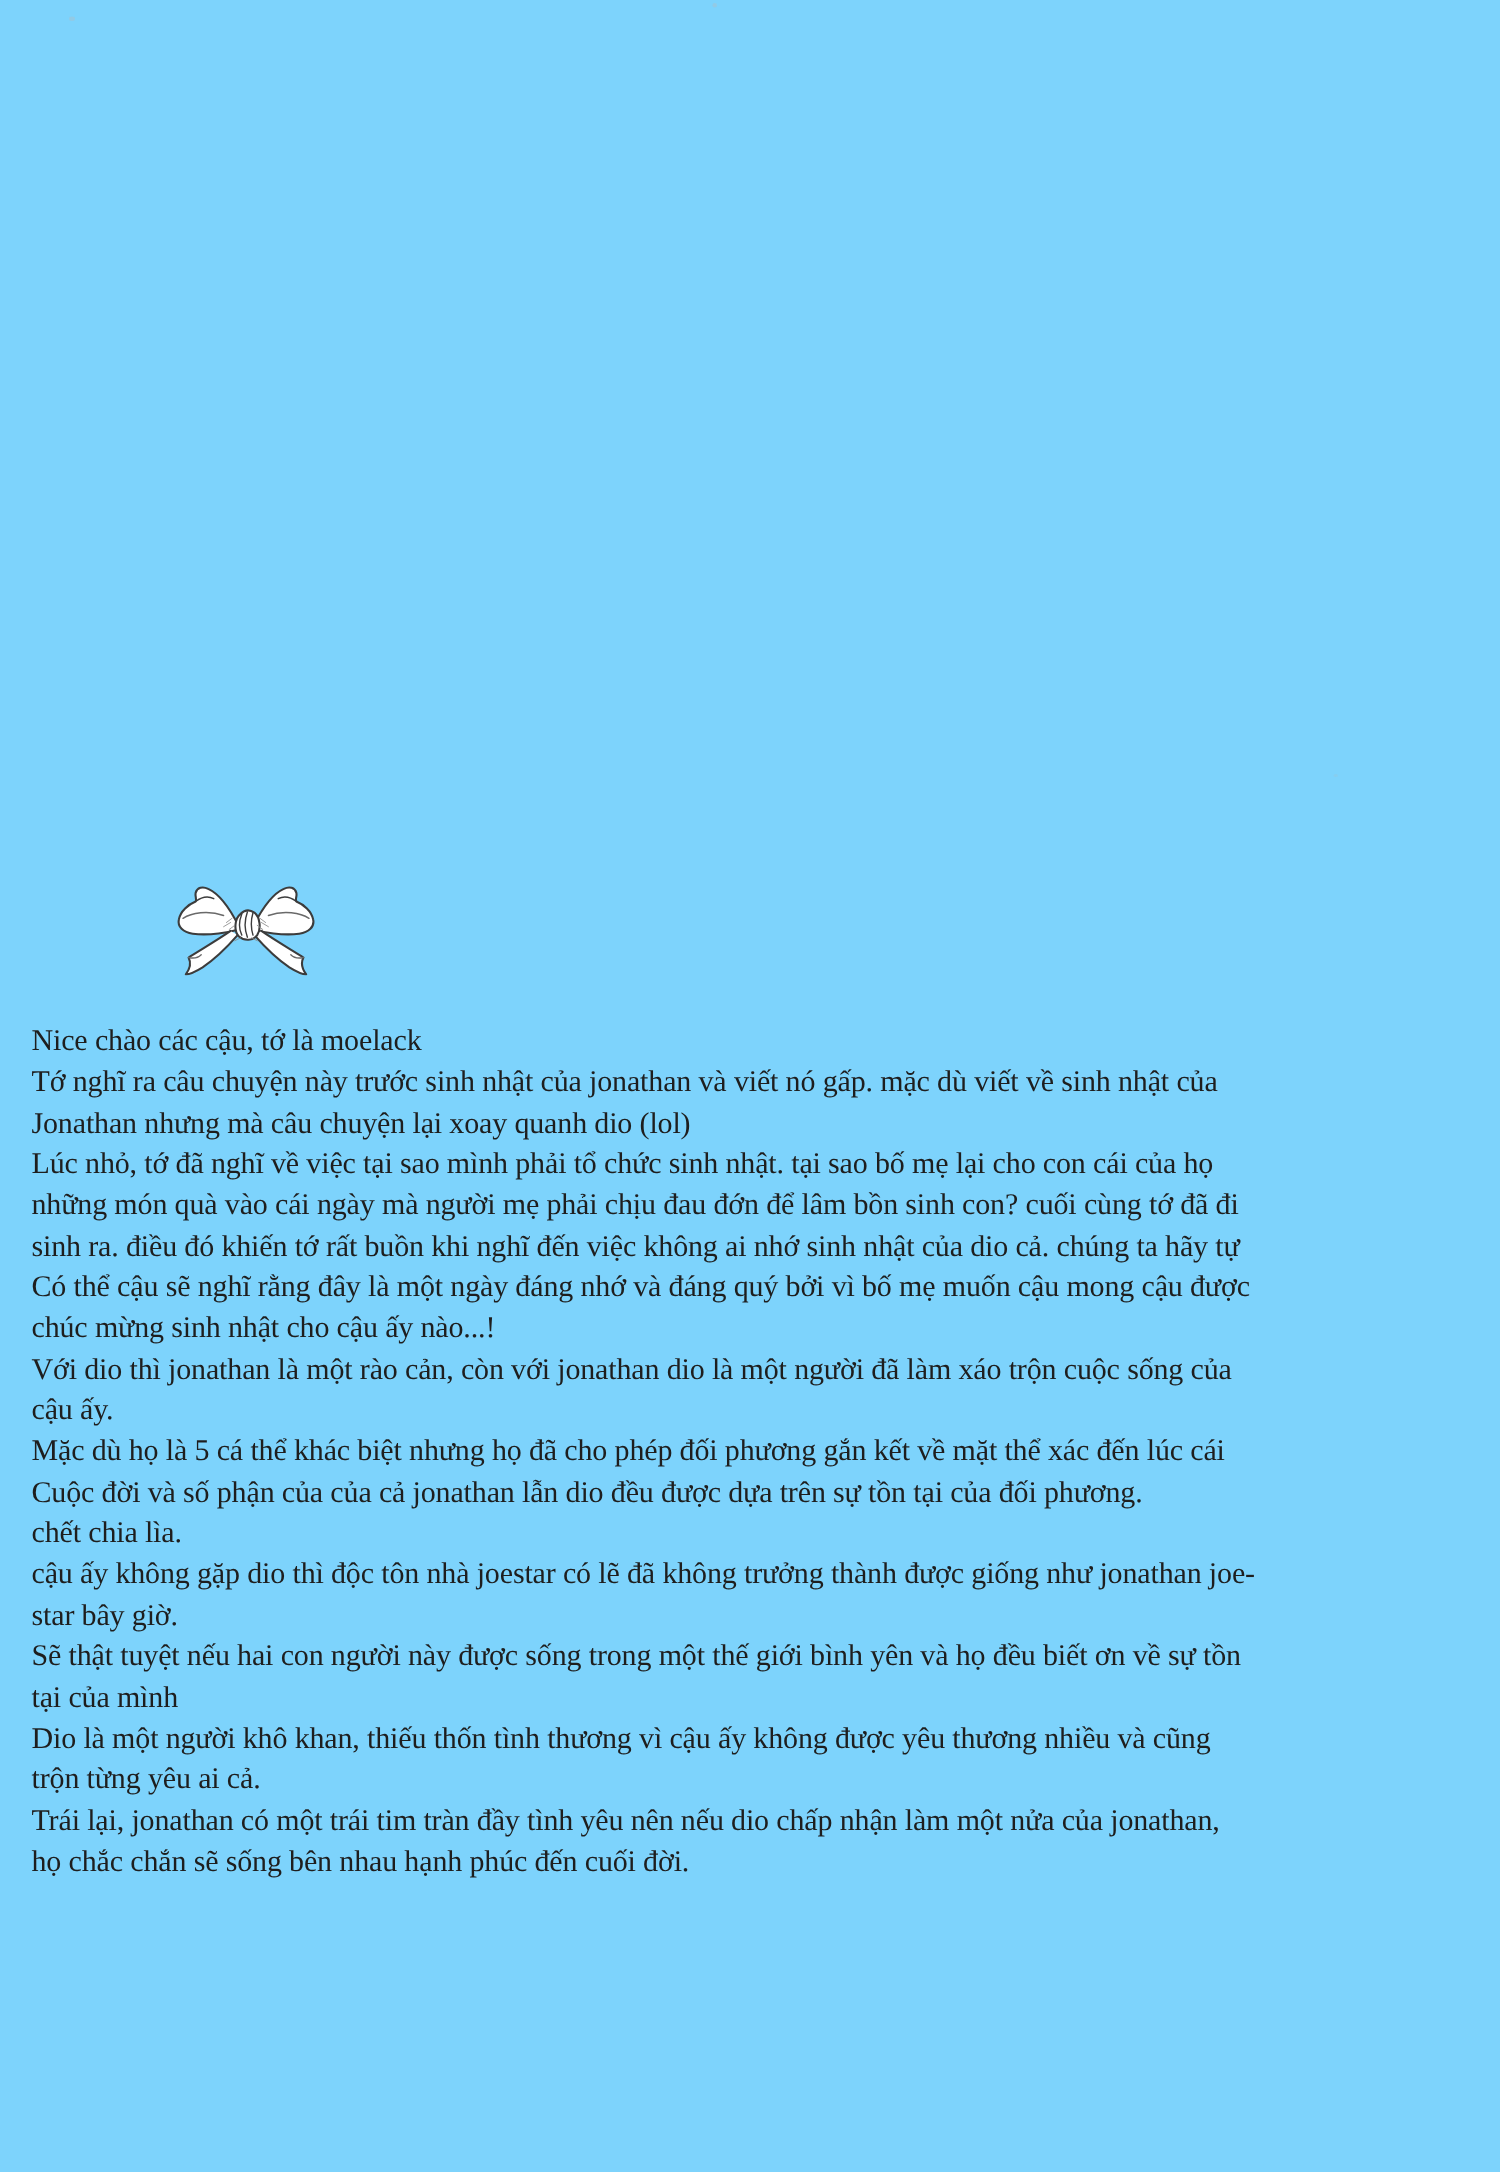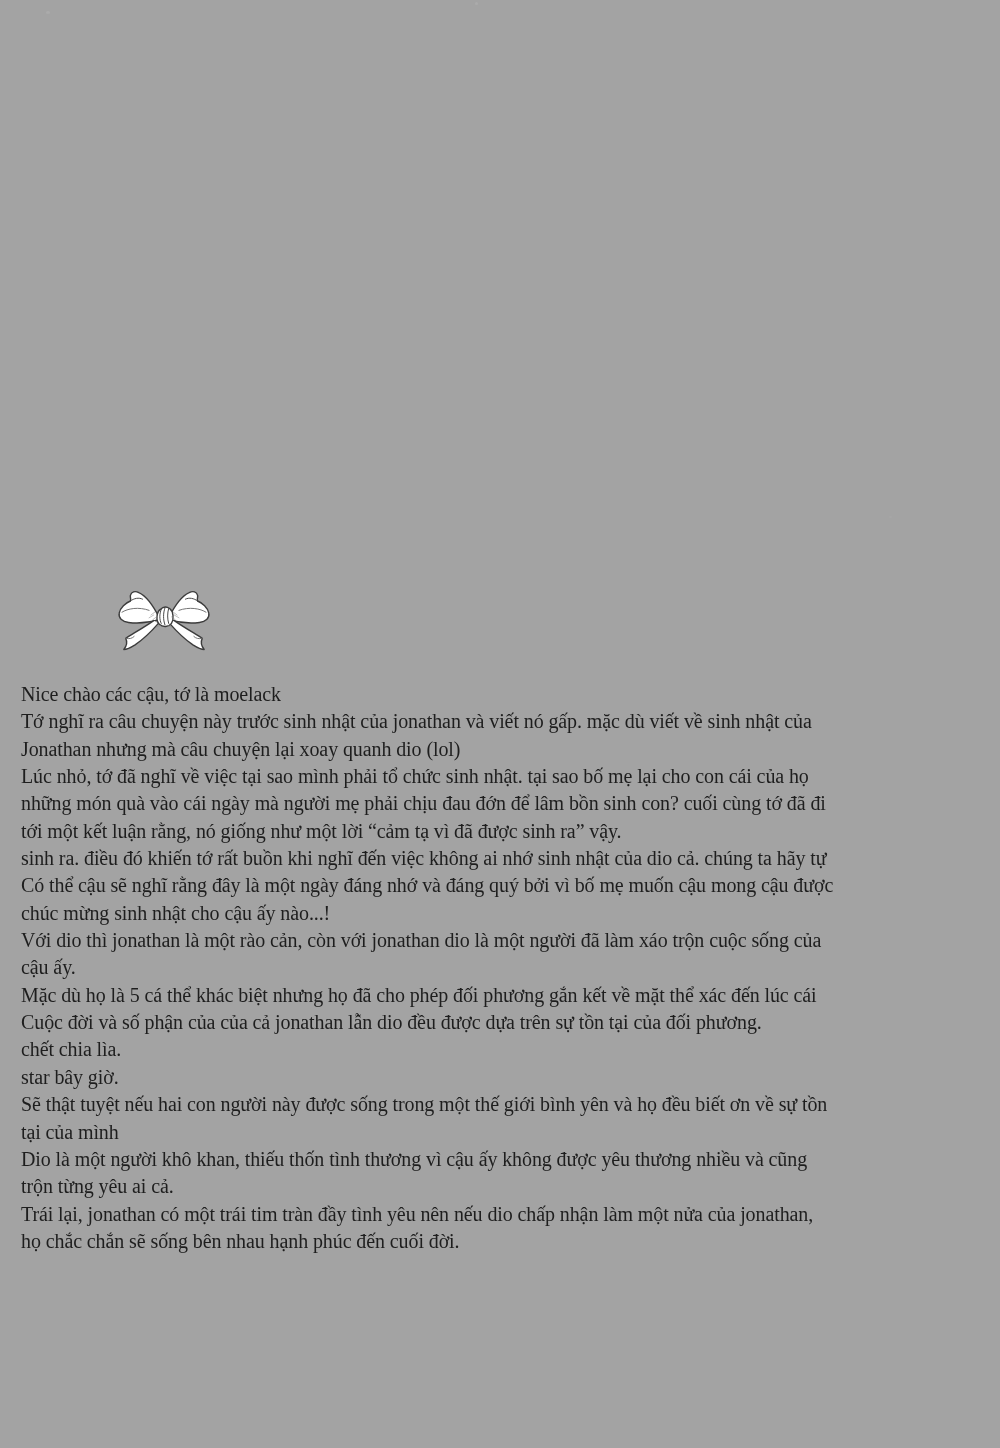--- a/index.html
+++ b/index.html
@@ -4,21 +4,21 @@
 <style>
   html, body {
     margin: 0;
     padding: 0;
     background: #ffffff;
   }
   .page {
     position: relative;
     width: 1000px;
     height: 1448px;
-    background: #a3a3a3;
+    background: #7dd3fc;
     overflow: hidden;
     font-family: "Liberation Serif", "DejaVu Serif", serif;
   }
   .speck {
     position: absolute;
     border-radius: 50%;
     background: #b9b9b9;
     opacity: 0.35;
   }
   .bow {
@@ -83,29 +83,29 @@
         <path d="M136,96 L128,92"></path>
     </g>
   </svg>
 
   <div class="afterword">
       <div class="line">Nice chào các cậu, tớ là moelack</div>
       <div class="line">Tớ nghĩ ra câu chuyện này trước sinh nhật của jonathan và viết nó gấp. mặc dù viết về sinh nhật của</div>
       <div class="line">Jonathan nhưng mà câu chuyện lại xoay quanh dio (lol)</div>
       <div class="line">Lúc nhỏ, tớ đã nghĩ về việc tại sao mình phải tổ chức sinh nhật. tại sao bố mẹ lại cho con cái của họ</div>
       <div class="line">những món quà vào cái ngày mà người mẹ phải chịu đau đớn để lâm bồn sinh con? cuối cùng tớ đã đi</div>
-      <div class="line">tới một kết luận rằng, nó giống như một lời “cảm tạ vì đã được sinh ra” vậy.</div>
       <div class="line">sinh ra. điều đó khiến tớ rất buồn khi nghĩ đến việc không ai nhớ sinh nhật của dio cả. chúng ta hãy tự</div>
       <div class="line">Có thể cậu sẽ nghĩ rằng đây là một ngày đáng nhớ và đáng quý bởi vì bố mẹ muốn cậu mong cậu được</div>
       <div class="line">chúc mừng sinh nhật cho cậu ấy nào...!</div>
       <div class="line">Với dio thì jonathan là một rào cản, còn với jonathan dio là một người đã làm xáo trộn cuộc sống của</div>
       <div class="line">cậu ấy.</div>
       <div class="line">Mặc dù họ là 5 cá thể khác biệt nhưng họ đã cho phép đối phương gắn kết về mặt thể xác đến lúc cái</div>
       <div class="line">Cuộc đời và số phận của của cả jonathan lẫn dio đều được dựa trên sự tồn tại của đối phương.</div>
       <div class="line">chết chia lìa.</div>
+      <div class="line">cậu ấy không gặp dio thì độc tôn nhà joestar có lẽ đã không trưởng thành được giống như jonathan joe-</div>
       <div class="line">star bây giờ.</div>
       <div class="line">Sẽ thật tuyệt nếu hai con người này được sống trong một thế giới bình yên và họ đều biết ơn về sự tồn</div>
       <div class="line">tại của mình</div>
       <div class="line">Dio là một người khô khan, thiếu thốn tình thương vì cậu ấy không được yêu thương nhiều và cũng</div>
       <div class="line">trộn từng yêu ai cả.</div>
       <div class="line">Trái lại, jonathan có một trái tim tràn đầy tình yêu nên nếu dio chấp nhận làm một nửa của jonathan,</div>
       <div class="line">họ chắc chắn sẽ sống bên nhau hạnh phúc đến cuối đời.</div>
     </div>
 
 </div>

